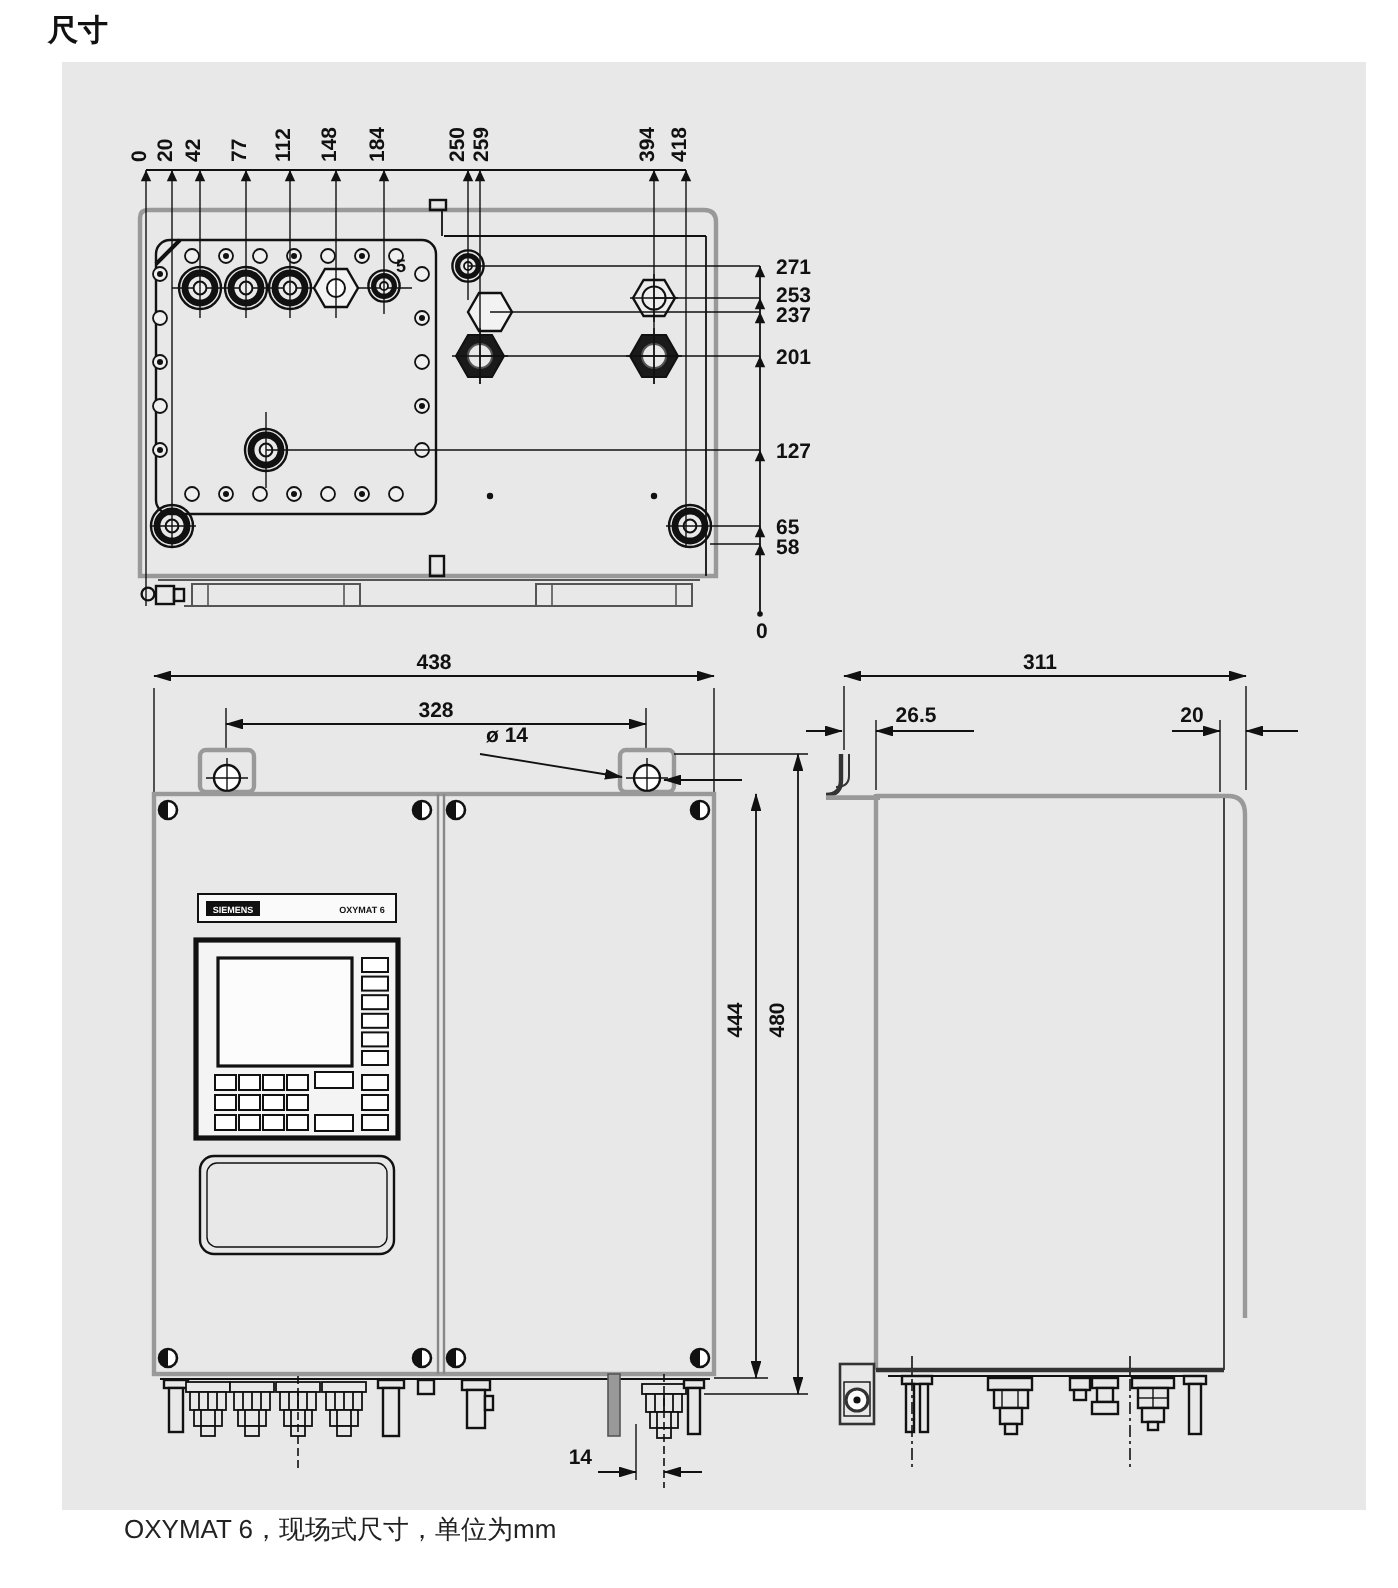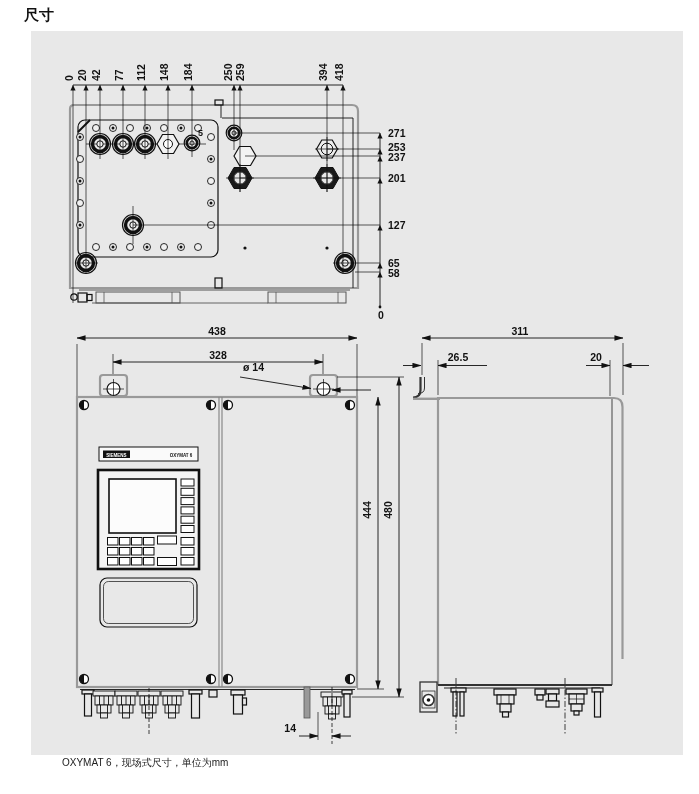--- a/index.html
+++ b/index.html
@@ -1,19 +1,19 @@
 <!DOCTYPE html>
 <html><head>
 <meta charset="utf-8">
 <style>
   html,body{margin:0;padding:0;background:#fff;}
   .stage{position:relative;width:699px;height:794px;background:#fff;overflow:hidden;
          font-family:"Liberation Sans",sans-serif;}
   .title{position:absolute;left:24px;top:6px;font-size:15px;font-weight:bold;color:#111;}
-  .caption{position:absolute;left:62px;top:756px;font-size:10px;color:#222;}
+  .caption{position:absolute;left:62px;top:756px;font-size:13px;color:#222;}
   svg{position:absolute;left:0;top:0;}
   .dim{font:bold 10.5px "Liberation Sans",sans-serif;fill:#111;}
   .dimS{font:bold 9px "Liberation Sans",sans-serif;fill:#111;}
   .tiny{font:bold 4.5px "Liberation Sans",sans-serif;fill:#111;}
   .tinyW{font:bold 4.5px "Liberation Sans",sans-serif;fill:#fff;}
   .thin{stroke:#111;stroke-width:0.9;fill:none;}
   .hair{stroke:#111;stroke-width:0.7;fill:none;}
   .body{stroke:#999;stroke-width:2.2;fill:#e8e8e8;}
   .edge{stroke:#999;stroke-width:2.2;fill:none;}
   .det{stroke:#111;stroke-width:1.2;fill:#e8e8e8;}

